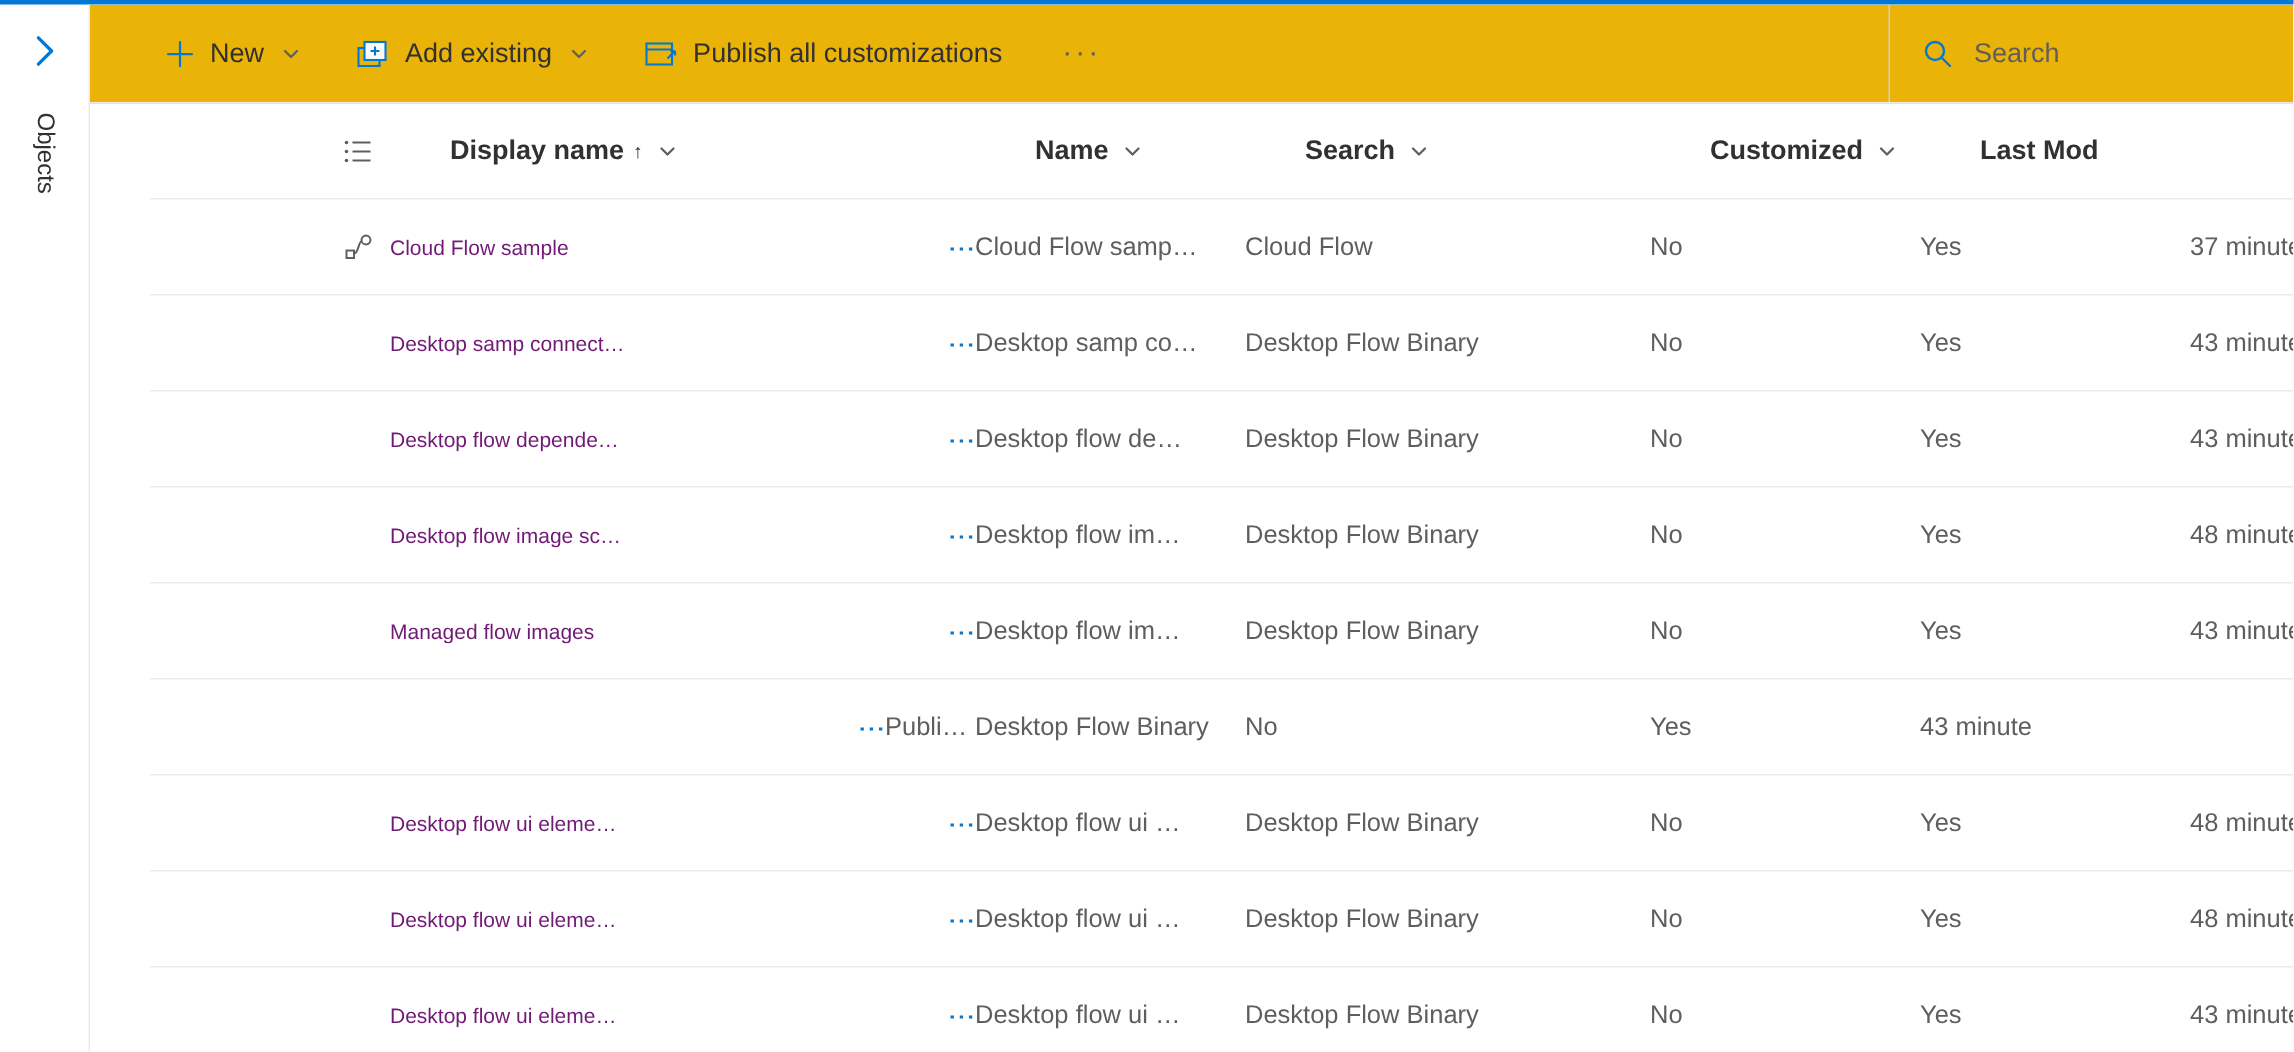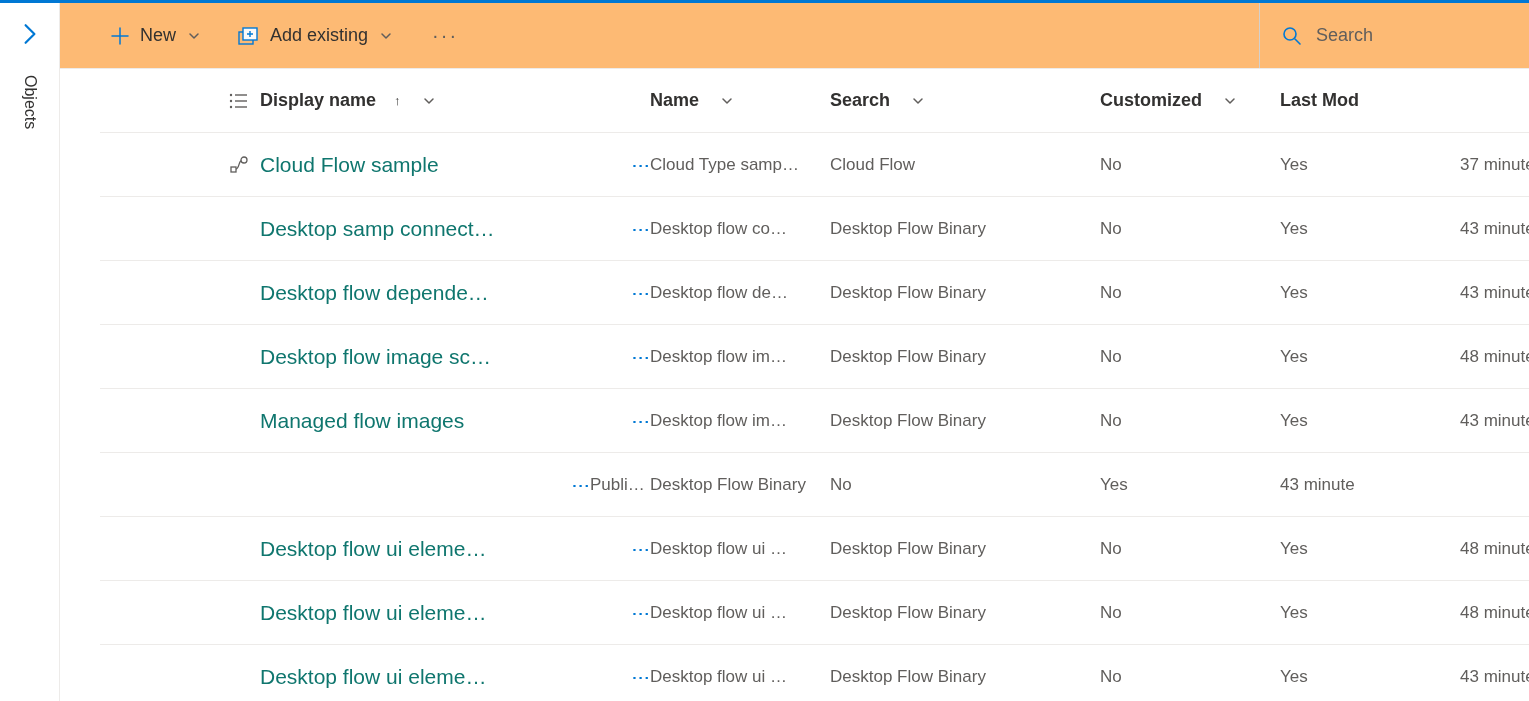--- a/index.html
+++ b/index.html
@@ -42,21 +42,21 @@
     flex: 1;
     display: flex;
     flex-direction: column;
     overflow: hidden;
   }
   .toolbar {
     display: flex;
     align-items: center;
     height: 66px;
     padding: 0 20px 0 40px;
-    background: #fdba74;
+    background: #eab308;
     border-bottom: 1px solid #edebe9;
   }
   .toolbar-btn {
     display: inline-flex;
     align-items: center;
     gap: 10px;
     color: #323130;
     font-size: 18px;
     padding: 8px 10px;
     margin-right: 18px;
@@ -106,29 +106,29 @@
     grid-template-columns: 60px 100px 330px 60px 180px 270px 180px 180px 180px;
     align-items: center;
     border-bottom: 1px solid #edebe9;
   }
   .thead {
     height: 64px;
     font-size: 18px;
     font-weight: 600;
     color: #323130;
   }
-  .thead .hcell { display: inline-flex; align-items: center; gap: 18px; cursor: pointer; }
+  .thead .hcell { display: inline-flex; align-items: center; gap: 6px; cursor: pointer; margin-left: 40px; }
   .sort-arrow { font-size: 13px; color: #323130; }
   .hchevron { color: #605e5c; font-size: 12px; margin-left: 4px; }
 
   .trow {
     height: 64px;
     font-size: 18px;
   }
-  .trow .display-name { color: #0f766e; font-weight: 400; white-space: nowrap; overflow: hidden; text-overflow: ellipsis; font-size: 21px;}
+  .trow .display-name { color: #701a75; font-weight: 400; white-space: nowrap; overflow: hidden; text-overflow: ellipsis; font-size: 14px;}
   .trow .dim { color: #605e5c; font-size: 17px; white-space: nowrap; overflow: hidden; text-overflow: ellipsis; }
   .row-menu {
     color: #0078d4;
     font-size: 18px;
     cursor: pointer;
     text-align: center;
     writing-mode: vertical-rl;
     letter-spacing: -2px;
     line-height: 1;
   }
@@ -177,20 +177,30 @@
           </svg>
         </span>
         <span>Add existing</span>
         <span class="chevron-down">
           <svg width="12" height="12" viewBox="0 0 12 12">
               <path d="M2 4 L6 8 L10 4" stroke="#605e5c" stroke-width="1.5" fill="none" stroke-linecap="round" stroke-linejoin="round"></path>
             </svg>
         </span>
       </button>
 
+      <button class="toolbar-btn">
+        <span class="icon">
+          <svg width="22" height="20" viewBox="0 0 22 20">
+            <rect x="1" y="3" width="17" height="14" stroke="#0078d4" stroke-width="1.4" fill="none"></rect>
+            <line x1="1" y1="7" x2="18" y2="7" stroke="#0078d4" stroke-width="1.4"></line>
+            <path d="M15 13 L20 8 M20 8 L17 8 M20 8 L20 11" stroke="#0078d4" stroke-width="1.4" fill="none"></path>
+          </svg>
+        </span>
+        <span>Publish all customizations</span>
+      </button>
 
       <div class="overflow-btn">
         <span>···</span>
       </div>
 
       <div class="toolbar-spacer"></div>
 
       <div class="search-wrap">
         <span class="search-icon">
           <svg width="20" height="20" viewBox="0 0 20 20">
@@ -259,32 +269,32 @@
             <div></div>
             <div class="row-icon-cell">
               <svg class="row-icon" width="18" height="18" viewBox="0 0 18 18">
                 <rect x="1" y="11" width="5" height="5" stroke="#605e5c" stroke-width="1.3" fill="none"></rect>
                 <circle cx="14" cy="4" r="3" stroke="#605e5c" stroke-width="1.3" fill="none"></circle>
                 <path d="M6 13 C9 13 9 5 11 5" stroke="#605e5c" stroke-width="1.3" fill="none"></path>
               </svg>
             </div>
             <div class="display-name">Cloud Flow sample</div>
             <div class="row-menu"><span>⋮</span></div>
-            <div class="dim">Cloud Type samp…</div>
+            <div class="dim">Cloud Flow samp…</div>
             <div class="dim">Cloud Flow</div>
             <div class="dim">No</div>
             <div class="dim">Yes</div>
             <div class="dim">37 minute</div>
           </div>
           <div class="trow">
             <div></div>
             <div class="row-icon-cell"></div>
             <div class="display-name">Desktop samp connect…</div>
             <div class="row-menu"><span>⋮</span></div>
-            <div class="dim">Desktop flow co…</div>
+            <div class="dim">Desktop samp co…</div>
             <div class="dim">Desktop Flow Binary</div>
             <div class="dim">No</div>
             <div class="dim">Yes</div>
             <div class="dim">43 minute</div>
           </div>
           <div class="trow">
             <div></div>
             <div class="row-icon-cell"></div>
             <div class="display-name">Desktop flow depende…</div>
             <div class="row-menu"><span>⋮</span></div>

